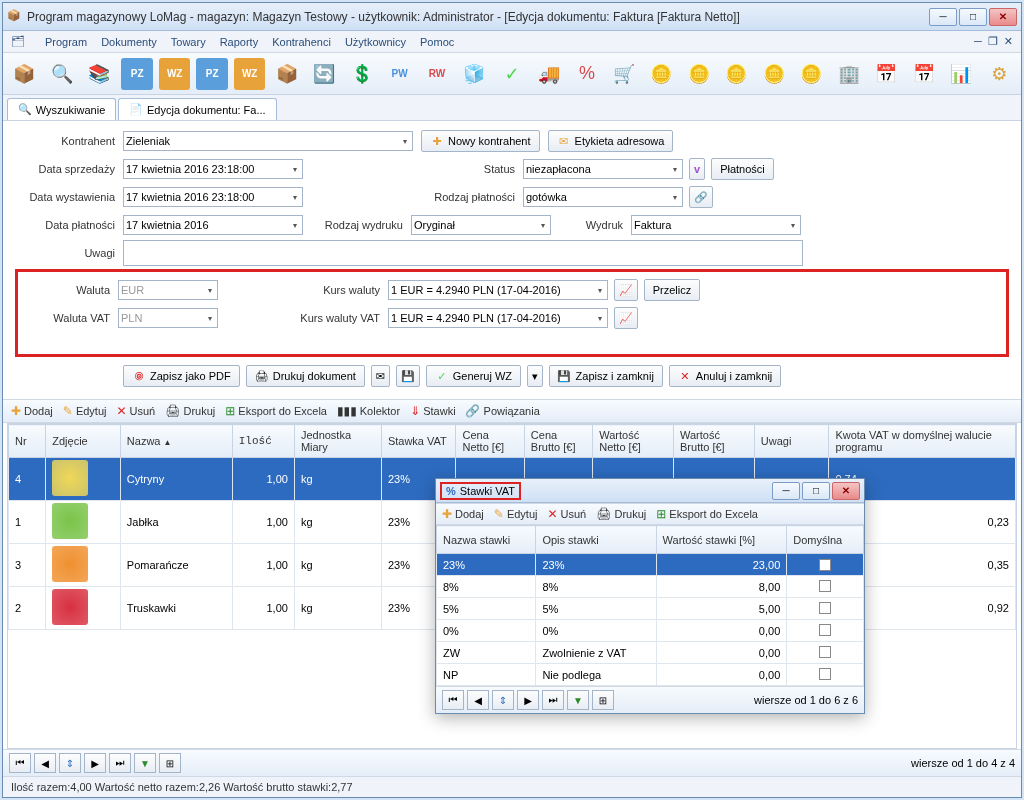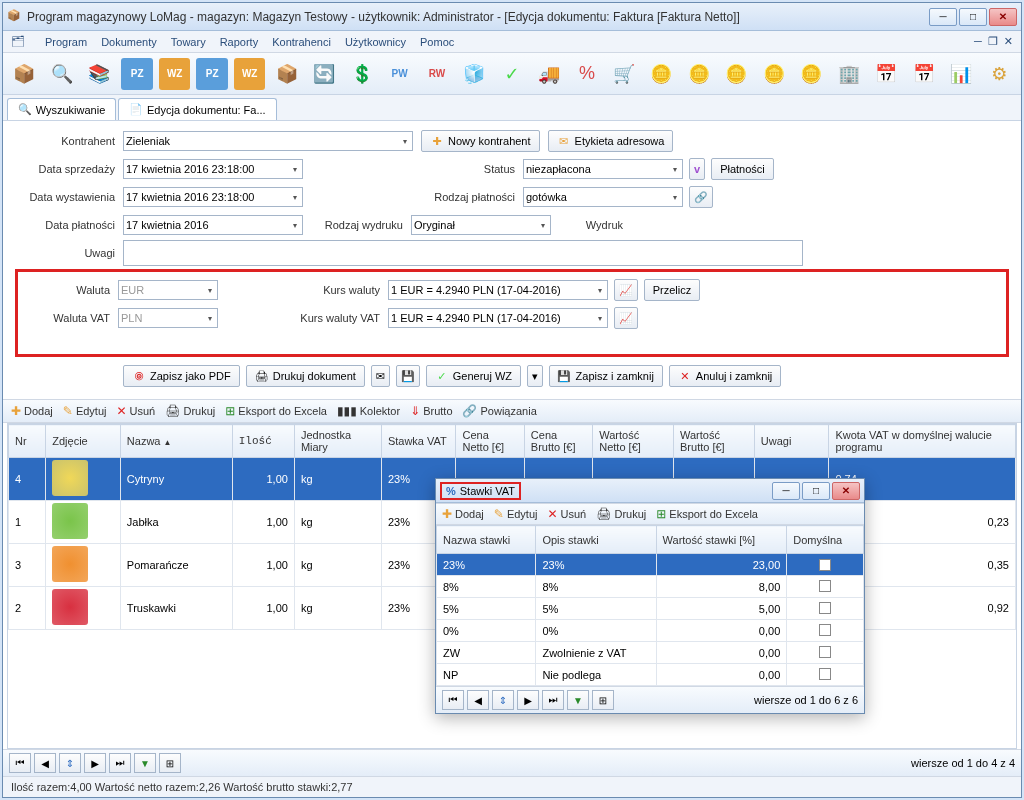--- a/index.html
+++ b/index.html
@@ -177,20 +177,23 @@
       <div class="fselect" style="width:180px">
           <span>17   kwietnia    2016</span>
         </div>
       <div style="width:8px"></div>
       <div class="flabel" style="width:100px">Rodzaj wydruku</div>
       <div class="fselect" style="width:140px">
           <span>Oryginał</span>
         </div>
       <div style="width:30px"></div>
       <div class="flabel" style="width:50px">Wydruk</div>
+      <div class="fselect" style="width:170px">
+          <span>Faktura</span>
+        </div>
     </div>
     <div class="frow">
       <div class="flabel">Uwagi</div>
       <input class="finput" style="width: 680px; height: 26px;">
     </div>
 
     <div class="redbox">
       <div class="frow">
         <div class="flabel" style="width:92px">Waluta</div>
         <div class="fselect" style="width:100px;color:#999">
@@ -278,21 +281,21 @@
     <div class="tb2item">
         <span class="ic" style="color:#2a8a2a">⊞</span>
         <span>Eksport do Excela</span>
       </div>
     <div class="tb2item">
         <span class="ic">▮▮▮</span>
         <span>Kolektor</span>
       </div>
     <div class="tb2item">
         <span class="ic" style="color:#d22">⇓</span>
-        <span>Brutto</span>
+        <span>Stawki</span>
       </div>
     <div class="tb2item">
         <span class="ic">🔗</span>
         <span>Powiązania</span>
       </div>
   </div>
 
   <div class="grid">
     <table>
       <thead>

